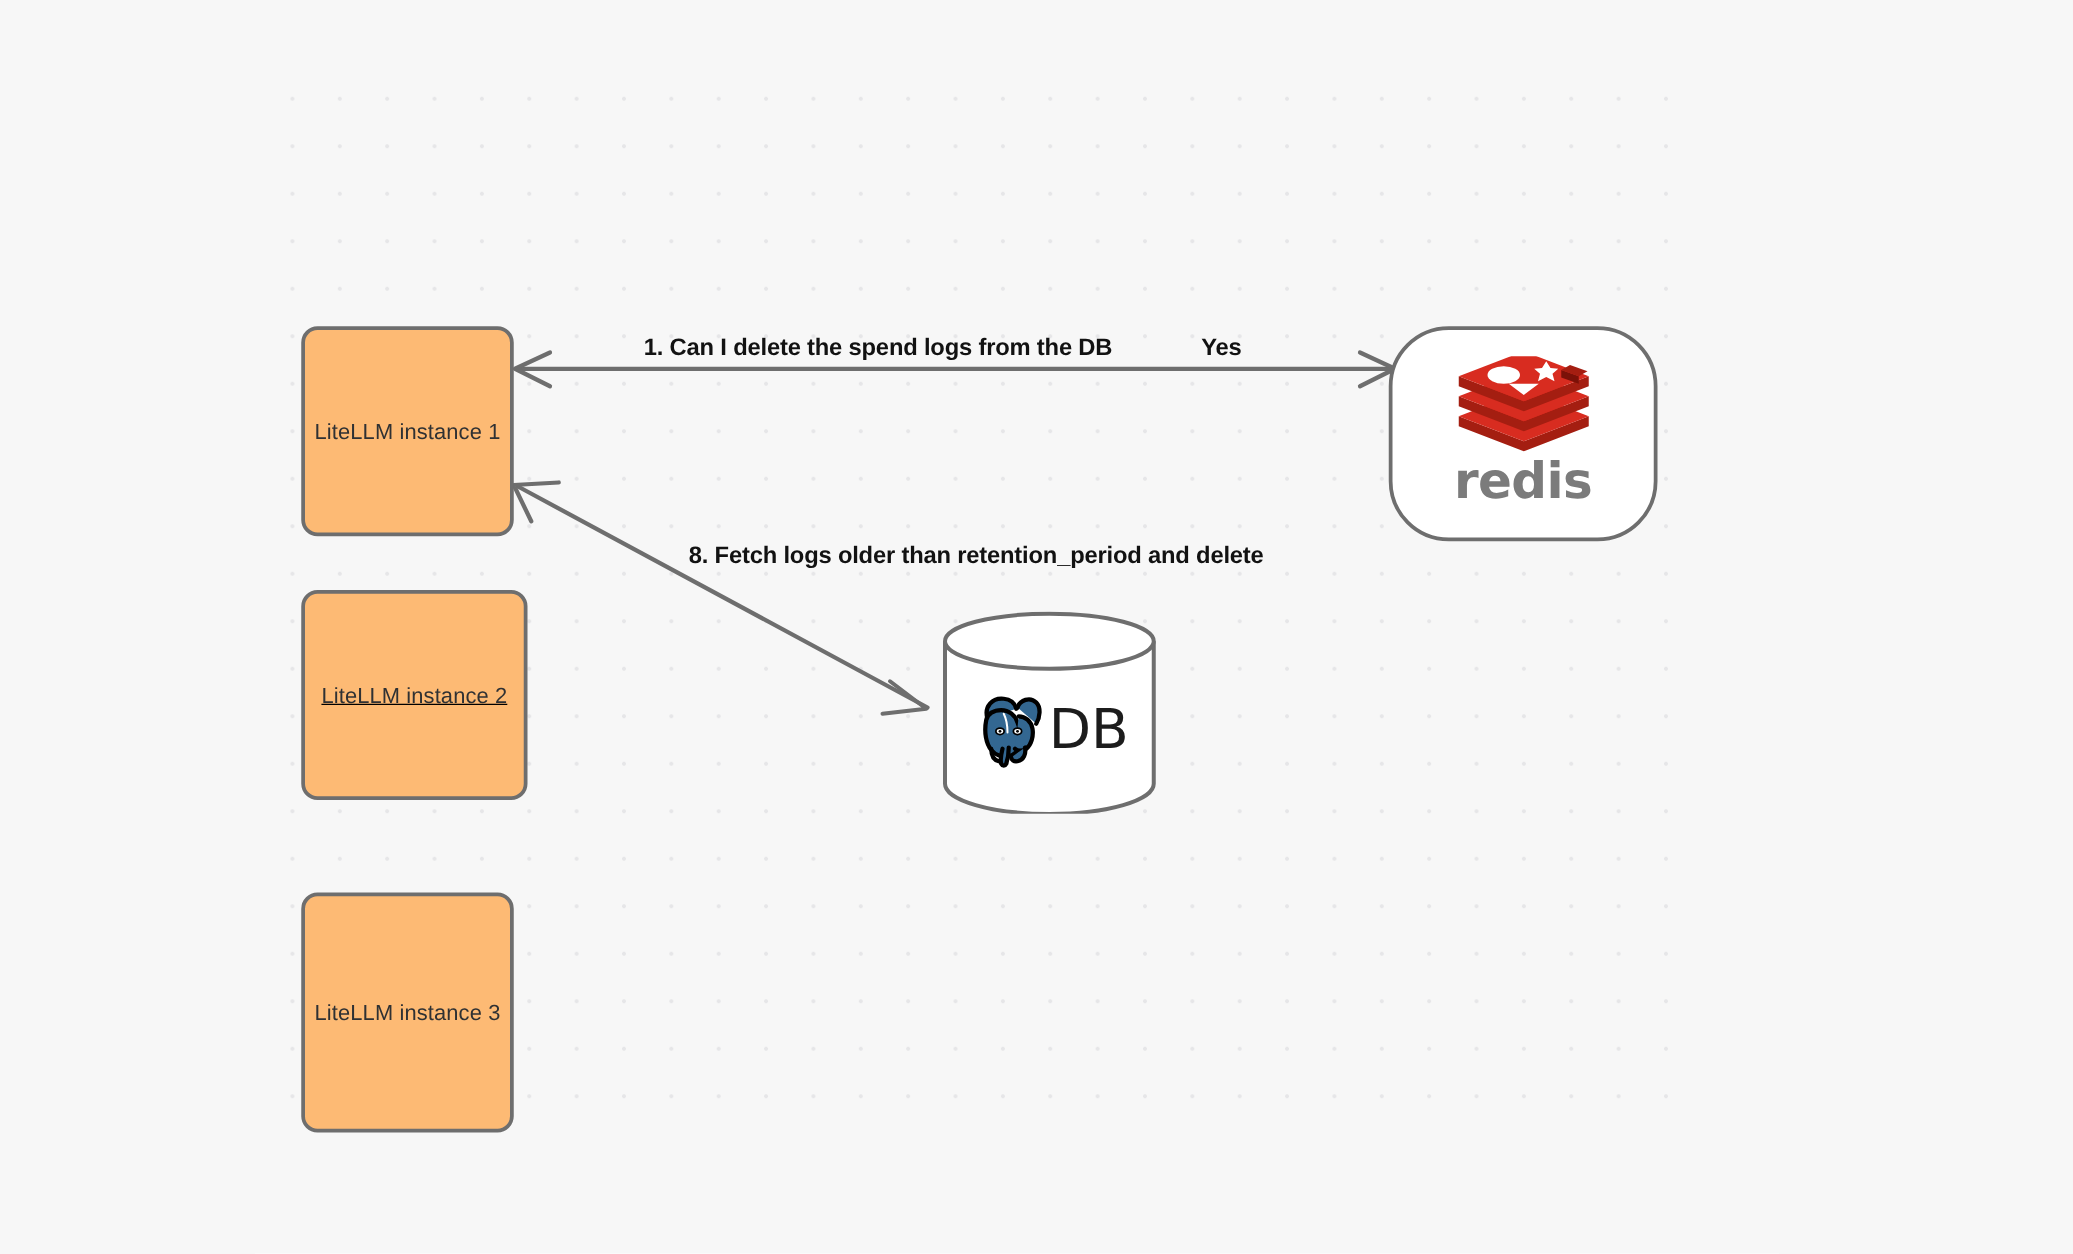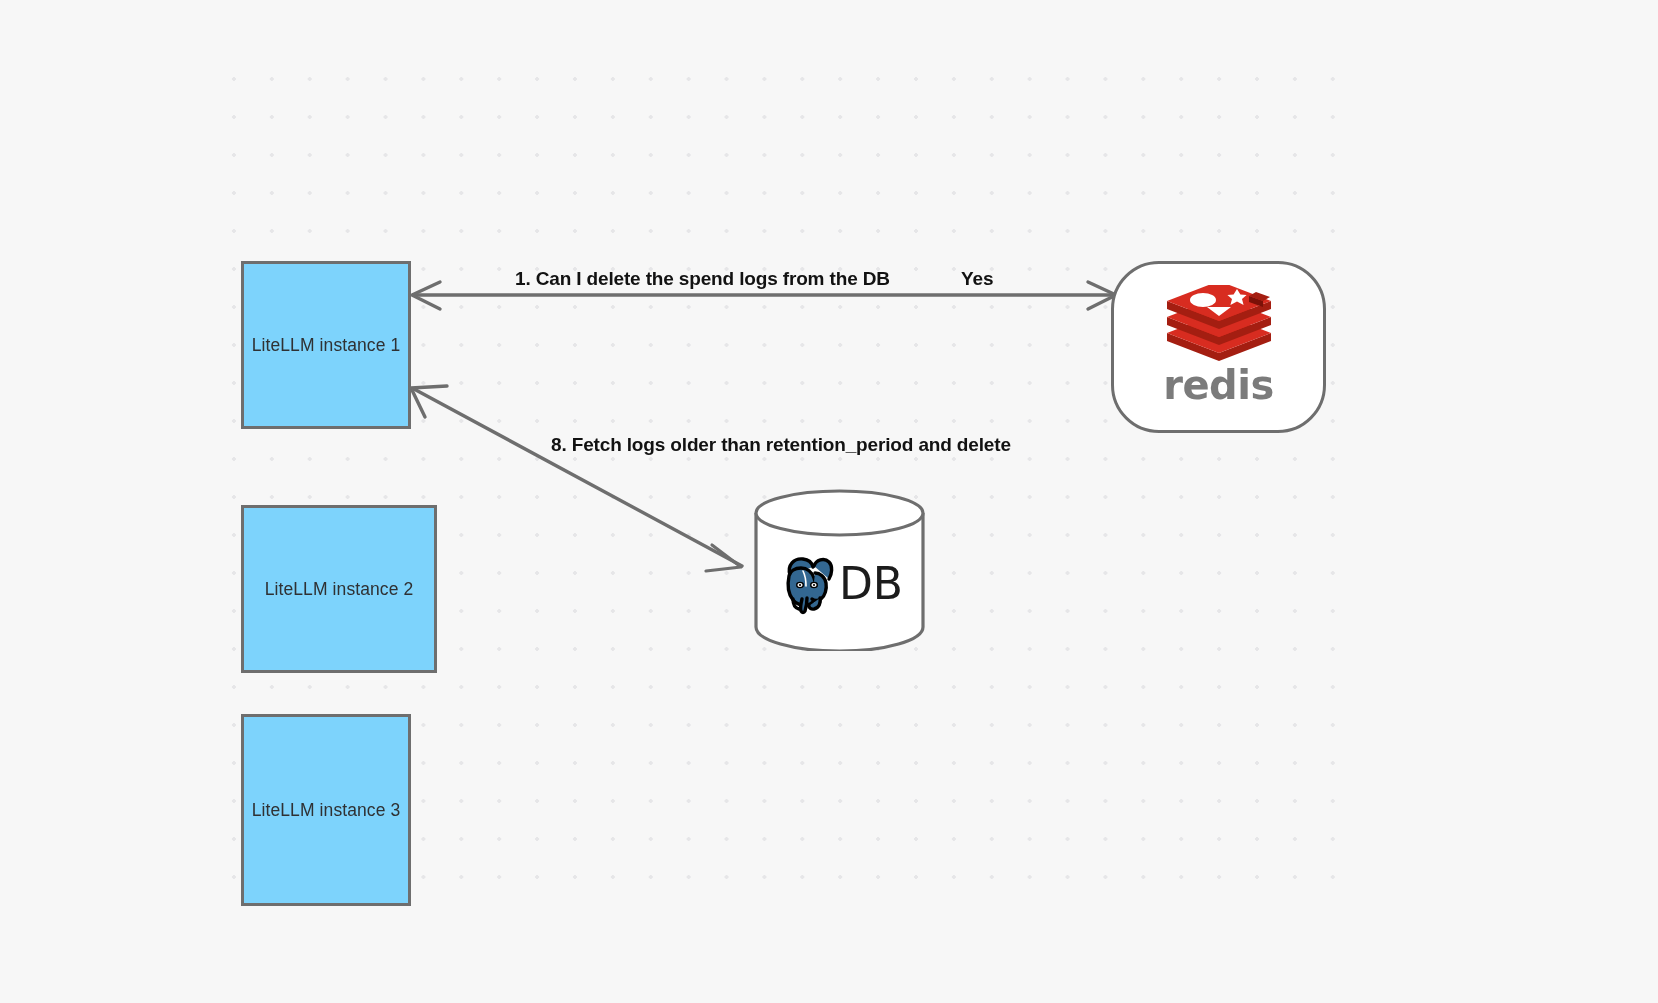--- a/index.html
+++ b/index.html
@@ -39,38 +39,38 @@
     top: 0;
     width: 1658px;
     height: 1003px;
     pointer-events: none;
     overflow: visible;
   }
 
   
   .node-box {
     position: absolute;
-    background: #7dd3fc;
+    background: #fdba74;
     border: 3px solid #6e6e6e;
-    border-radius: 0;
+    border-radius: 13px;
     box-sizing: border-box;
     display: flex;
     align-items: center;
     justify-content: center;
   }
   .node-box .node-label {
     font-size: 17.5px;
     color: #2f3133;
     letter-spacing: 0.1px;
     text-align: center;
     line-height: 1.3;
   }
 
   #node-litellm-1 { left: 241px; top: 261px; width: 170px; height: 168px; }
-  #node-litellm-2 { left: 241px; top: 505px; width: 196px; height: 168px; }
+  #node-litellm-2 { left: 241px; top: 472px; width: 181px; height: 168px; text-decoration: underline; }
   #node-litellm-3 { left: 241px; top: 714px; width: 170px; height: 192px; }
 
   
   #node-redis {
     position: absolute;
     left: 1111px;
     top: 261px;
     width: 215px;
     height: 172px;
     background: #ffffff;

